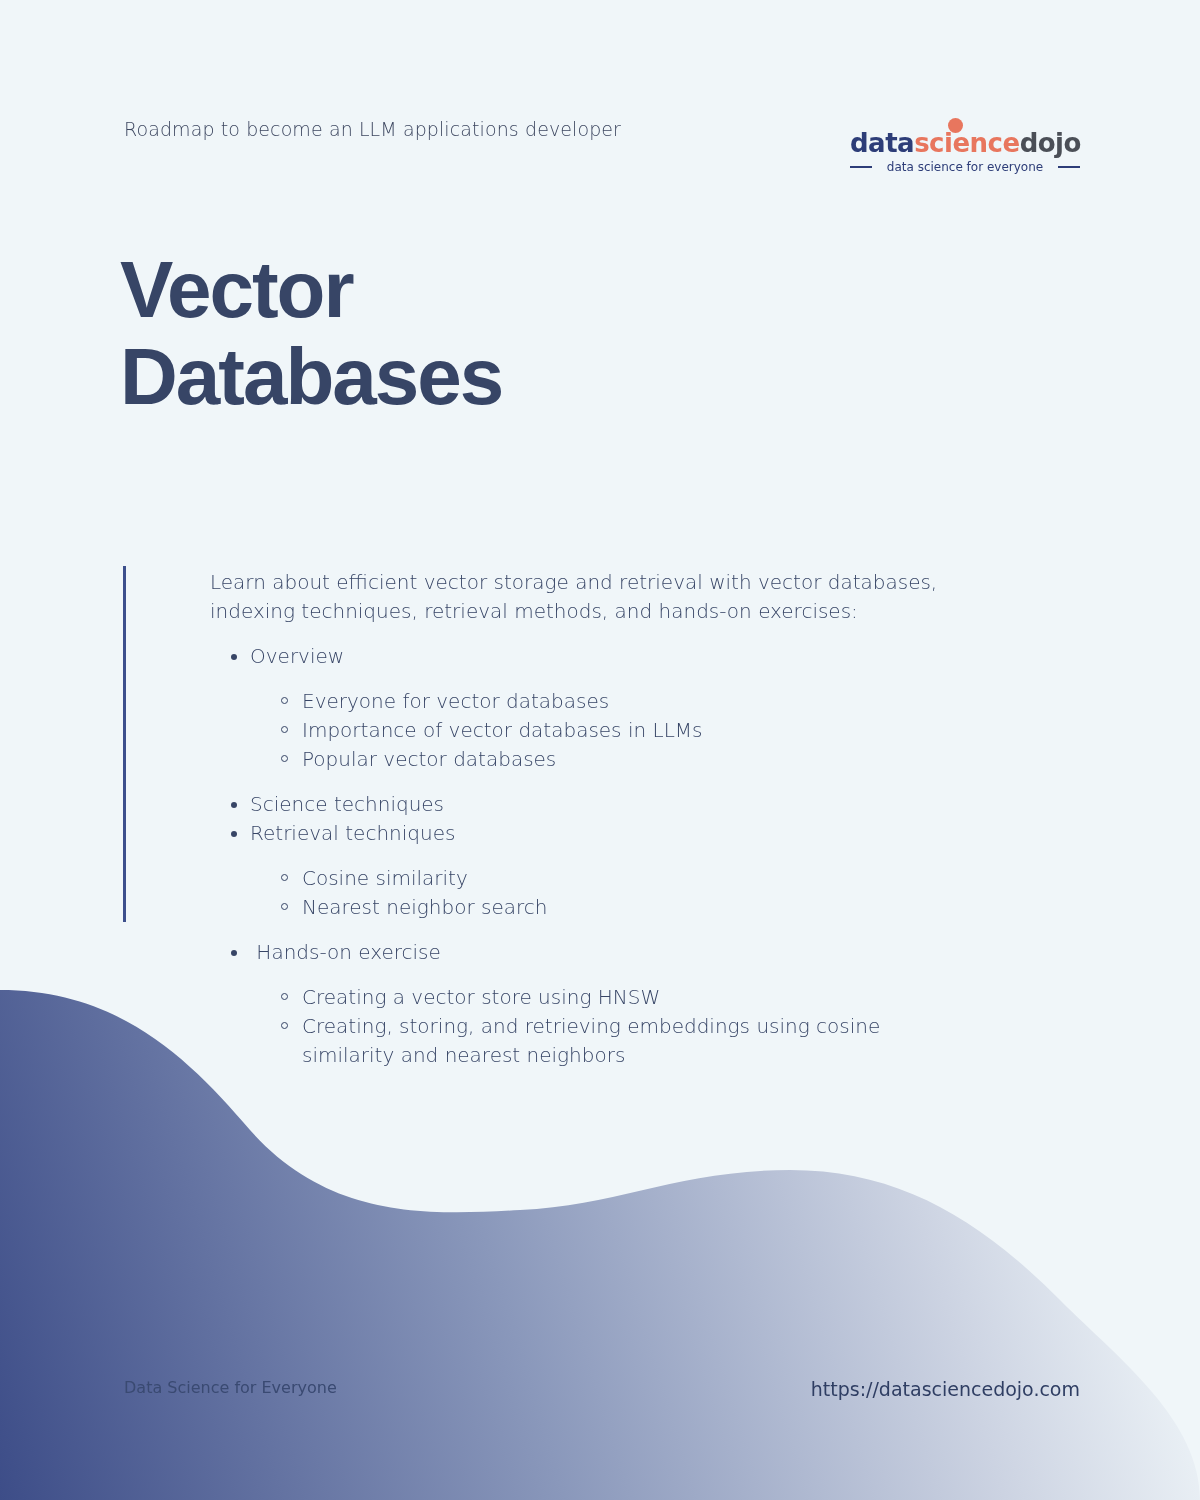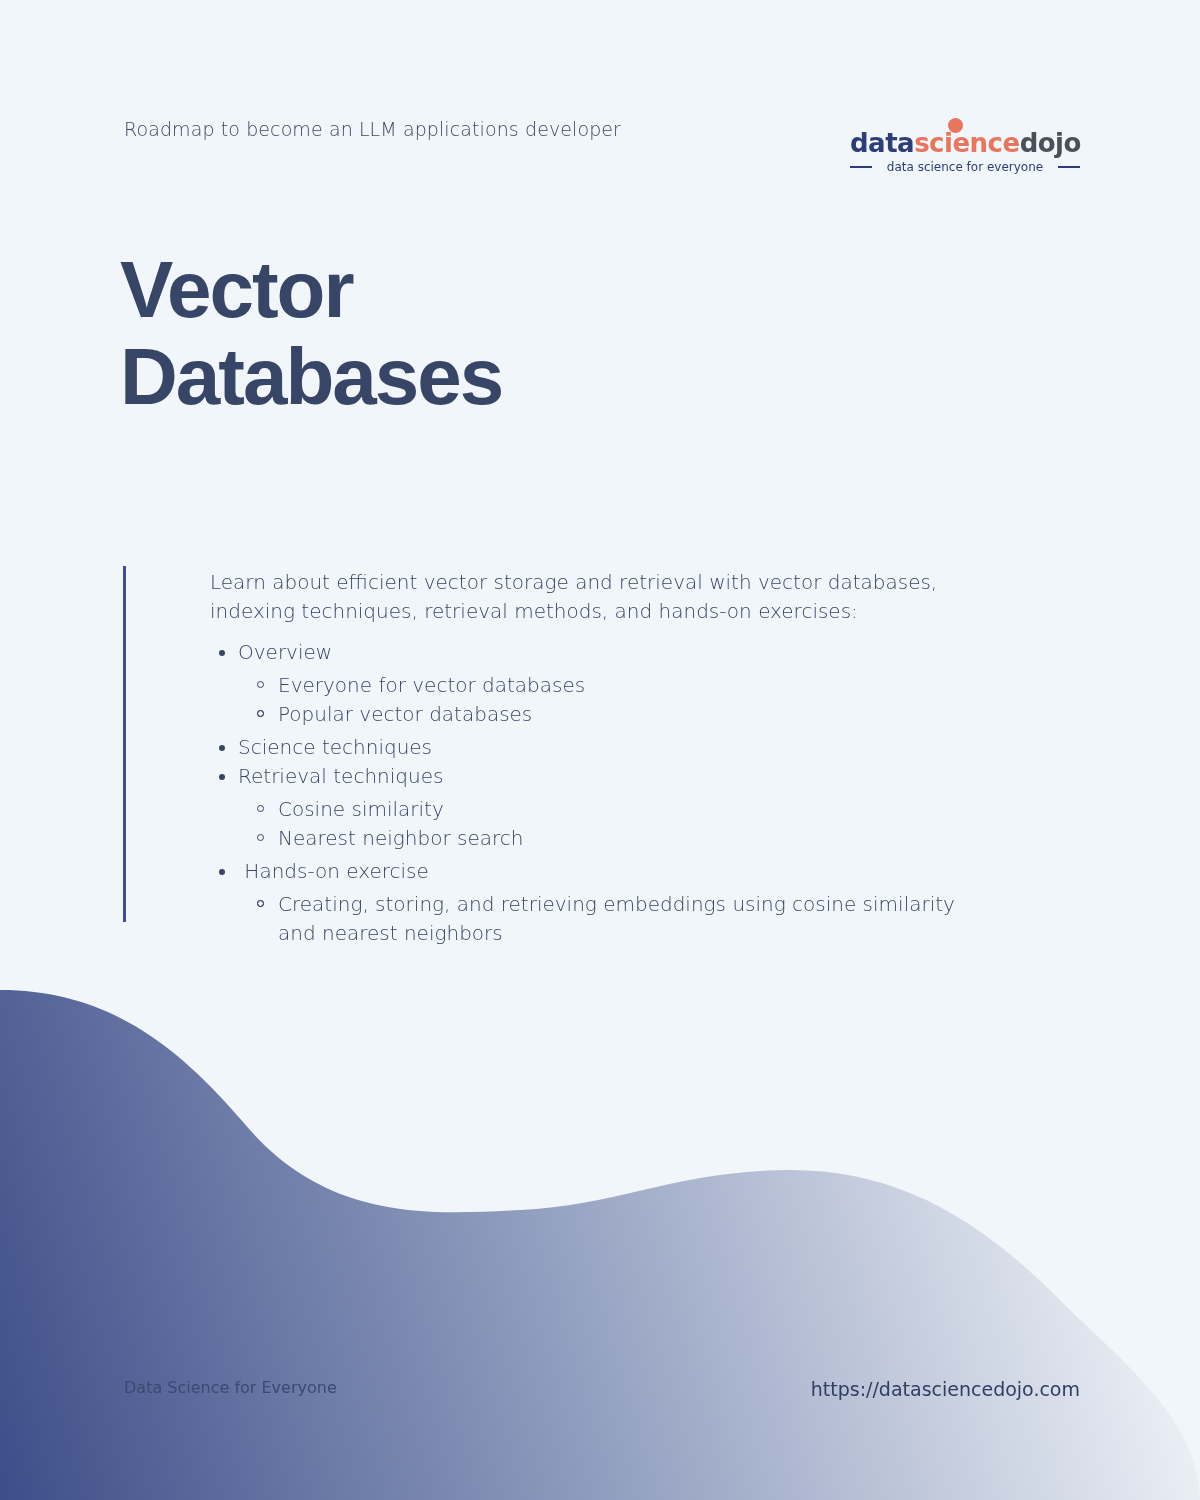--- a/index.html
+++ b/index.html
@@ -49,21 +49,21 @@
     .accent-bar {
       position: absolute; left: 123px; top: 566px; width: 3px; height: 356px;
       background: #3d4f8c; z-index: 1;
     }
     .content {
       position: absolute; left: 198px; top: 556px; width: 780px;
       font-size: 20px; line-height: 29px; color: #374566; font-weight: 300;
       z-index: 1;
     }
     .content p { margin: 12px; }
-    .content ul { margin: 4px; padding: 0; list-style: none; }
+    .content ul { margin: 16px; padding: 0; list-style: none; }
     .lvl1 > li { position: relative; padding-left: 36px; }
     .lvl1 > li > .bullet {
       position: absolute; left: 17px; top: 12px; width: 6px; height: 6px;
       border-radius: 50%; background: #374566;
     }
     .lvl2 > li { position: relative; padding-left: 36px; }
     .lvl2 > li > .bullet {
       position: absolute; left: 15px; top: 10px; width: 7px; height: 7px;
       border-radius: 50%; border: 1.3px solid #374566; box-sizing: border-box;
     }
@@ -113,41 +113,41 @@
 <div class="accent-bar"></div>
 
 <div class="content">
   <p>Learn about efficient vector storage and retrieval with vector databases, indexing techniques, retrieval methods, and hands-on exercises:</p>
   <ul class="lvl1">
     <li>
       <span class="bullet"></span>
       <span>Overview</span>
       <ul class="lvl2">
         <li><span class="bullet"></span><span>Everyone for vector databases</span></li>
-        <li><span class="bullet"></span></li>
+        <li><span class="bullet"></span><span>Importance of vector databases in LLMs</span></li>
         <li><span class="bullet"></span><span>Popular vector databases</span></li>
       </ul>
     </li>
     <li>
       <span class="bullet"></span>
       <span>Science techniques</span>
     </li>
     <li>
       <span class="bullet"></span>
       <span>Retrieval techniques</span>
       <ul class="lvl2">
         <li><span class="bullet"></span><span>Cosine similarity</span></li>
         <li><span class="bullet"></span><span>Nearest neighbor search</span></li>
       </ul>
     </li>
     <li>
       <span class="bullet"></span>
       <span style="white-space:pre"> Hands-on exercise</span>
       <ul class="lvl2">
-        <li><span class="bullet"></span></li>
+        <li><span class="bullet"></span><span>Creating a vector store using HNSW</span></li>
         <li><span class="bullet"></span><span>Creating, storing, and retrieving embeddings using cosine similarity and nearest neighbors</span></li>
       </ul>
     </li>
   </ul>
 </div>
 
 <div class="footer-left">Data Science for Everyone</div>
 <div class="footer-right">https://datasciencedojo.com</div>
 
 </body></html>

